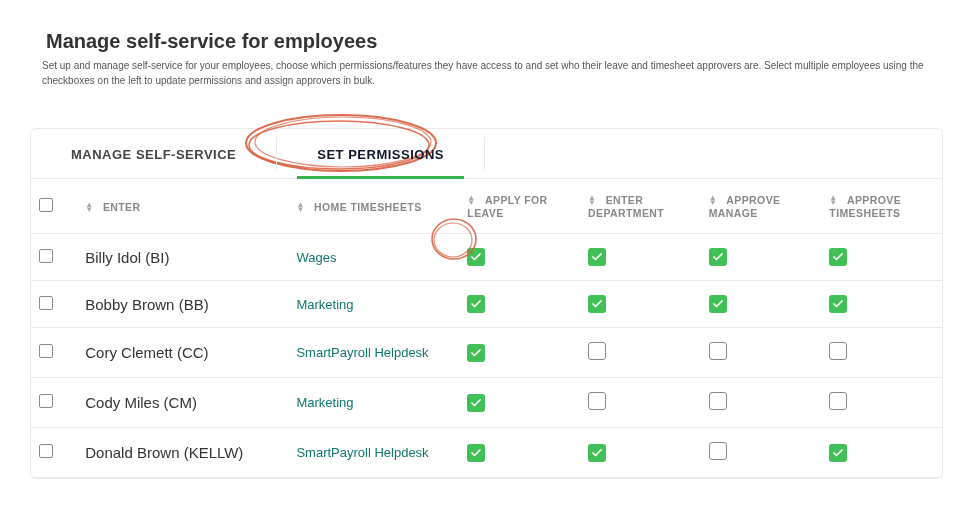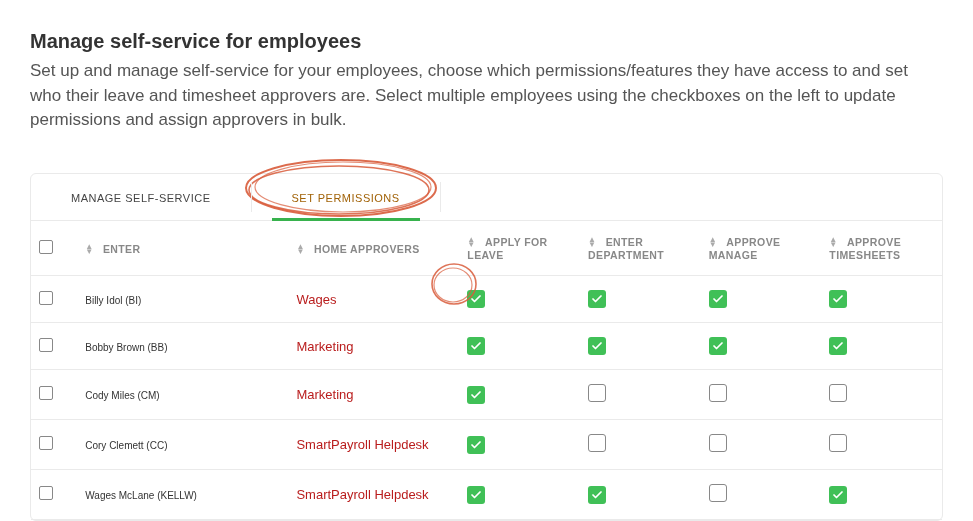--- a/index.html
+++ b/index.html
@@ -9,51 +9,51 @@
     font-family: "Segoe UI", Arial, sans-serif;
     font-size: 13px;
     color: #333;
     background: #fff;
     width: 973px;
   }
   .page-title {
     font-size: 20px;
     font-weight: 700;
     color: #333;
-    margin: 0 0 6px 0;
+    margin: 0 0 6px 16px;
   }
   .page-desc {
-    font-size: 17px;
+    font-size: 10px;
     color: #555;
     line-height: 1.45;
-    margin: 0 0 40px 0;
+    margin: 0 0 40px 12px;
     max-width: 920px;
   }
   .panel {
     border: 1px solid #eaeaea;
     border-radius: 6px;
     position: relative;
     overflow: visible;
   }
   .tabs {
     display: flex;
     border-bottom: 1px solid #eaeaea;
     position: relative;
   }
   .tab {
     padding: 18px 40px 16px 40px;
-    font-size: 11px;
-    font-weight: 400;
+    font-size: 13px;
+    font-weight: 700;
     letter-spacing: 0.5px;
     color: #444;
     cursor: pointer;
     position: relative;
   }
   .tab.active {
-    color: #a16207;
+    color: #0f172a;
   }
   .tab.active::after {
     content: "";
     position: absolute;
     left: 20px;
     right: 20px;
     bottom: -1px;
     height: 3px;
     background: #37b24d;
   }
@@ -109,22 +109,22 @@
     border-radius: 3px;
     display: inline-flex;
     align-items: center;
     justify-content: center;
     cursor: pointer;
   }
   .permbox.on  { background: #40c057; }
   .permbox.off { background: #fff; border: 1.5px solid #888; }
   .permbox.on svg { stroke: #fff; }
 
-  .cell-name { font-size: 10px; color: #333; font-weight: 500; }
-  .cell-dept { font-size: 13px; color: #b91c1c; }
+  .cell-name { font-size: 15px; color: #333; font-weight: 500; }
+  .cell-dept { font-size: 13px; color: #0f766e; }
 
   
   .annot {
     position: absolute;
     pointer-events: none;
   }
 </style>
 </head>
 <body>
 
@@ -161,21 +161,21 @@
               <span>▲</span>
               <span>▼</span>
             </span>
           <span class="hdr-txt">ENTER</span>
         </th>
         <th class="col-dept">
           <span class="sort-arrows">
               <span>▲</span>
               <span>▼</span>
             </span>
-          <span class="hdr-txt">HOME APPROVERS</span>
+          <span class="hdr-txt">HOME TIMESHEETS</span>
         </th>
         <th class="col-perm">
           <span class="sort-arrows">
               <span>▲</span>
               <span>▼</span>
             </span>
           <span class="hdr-txt">APPLY FOR LEAVE</span>
         </th>
         <th class="col-perm">
           <span class="sort-arrows">
@@ -246,47 +246,47 @@
               </svg>
             </span></td>
           <td class="col-perm"><span class="permbox on">
               <svg width="12" height="12" viewBox="0 0 24 24" fill="none" stroke-width="3.5" stroke-linecap="round" stroke-linejoin="round">
                 <polyline points="4 12 9 17 20 6"></polyline>
               </svg>
             </span></td>
         </tr>
         <tr>
           <td class="col-chk"><span class="row-chk"></span></td>
+          <td class="col-name"><span class="cell-name">Cory Clemett (CC)</span></td>
+          <td class="col-dept"><span class="cell-dept">SmartPayroll Helpdesk</span></td>
+          <td class="col-perm"><span class="permbox on">
+              <svg width="12" height="12" viewBox="0 0 24 24" fill="none" stroke-width="3.5" stroke-linecap="round" stroke-linejoin="round">
+                <polyline points="4 12 9 17 20 6"></polyline>
+              </svg>
+            </span></td>
+          <td class="col-perm"><span class="permbox off"></span></td>
+          <td class="col-perm"><span class="permbox off"></span></td>
+          <td class="col-perm"><span class="permbox off"></span></td>
+        </tr>
+        <tr>
+          <td class="col-chk"><span class="row-chk"></span></td>
           <td class="col-name"><span class="cell-name">Cody Miles (CM)</span></td>
           <td class="col-dept"><span class="cell-dept">Marketing</span></td>
           <td class="col-perm"><span class="permbox on">
               <svg width="12" height="12" viewBox="0 0 24 24" fill="none" stroke-width="3.5" stroke-linecap="round" stroke-linejoin="round">
                 <polyline points="4 12 9 17 20 6"></polyline>
               </svg>
             </span></td>
           <td class="col-perm"><span class="permbox off"></span></td>
           <td class="col-perm"><span class="permbox off"></span></td>
           <td class="col-perm"><span class="permbox off"></span></td>
         </tr>
         <tr>
           <td class="col-chk"><span class="row-chk"></span></td>
-          <td class="col-name"><span class="cell-name">Cory Clemett (CC)</span></td>
-          <td class="col-dept"><span class="cell-dept">SmartPayroll Helpdesk</span></td>
-          <td class="col-perm"><span class="permbox on">
-              <svg width="12" height="12" viewBox="0 0 24 24" fill="none" stroke-width="3.5" stroke-linecap="round" stroke-linejoin="round">
-                <polyline points="4 12 9 17 20 6"></polyline>
-              </svg>
-            </span></td>
-          <td class="col-perm"><span class="permbox off"></span></td>
-          <td class="col-perm"><span class="permbox off"></span></td>
-          <td class="col-perm"><span class="permbox off"></span></td>
-        </tr>
-        <tr>
-          <td class="col-chk"><span class="row-chk"></span></td>
-          <td class="col-name"><span class="cell-name">Wages McLane (KELLW)</span></td>
+          <td class="col-name"><span class="cell-name">Donald Brown (KELLW)</span></td>
           <td class="col-dept"><span class="cell-dept">SmartPayroll Helpdesk</span></td>
           <td class="col-perm"><span class="permbox on">
               <svg width="12" height="12" viewBox="0 0 24 24" fill="none" stroke-width="3.5" stroke-linecap="round" stroke-linejoin="round">
                 <polyline points="4 12 9 17 20 6"></polyline>
               </svg>
             </span></td>
           <td class="col-perm"><span class="permbox on">
               <svg width="12" height="12" viewBox="0 0 24 24" fill="none" stroke-width="3.5" stroke-linecap="round" stroke-linejoin="round">
                 <polyline points="4 12 9 17 20 6"></polyline>
               </svg>

